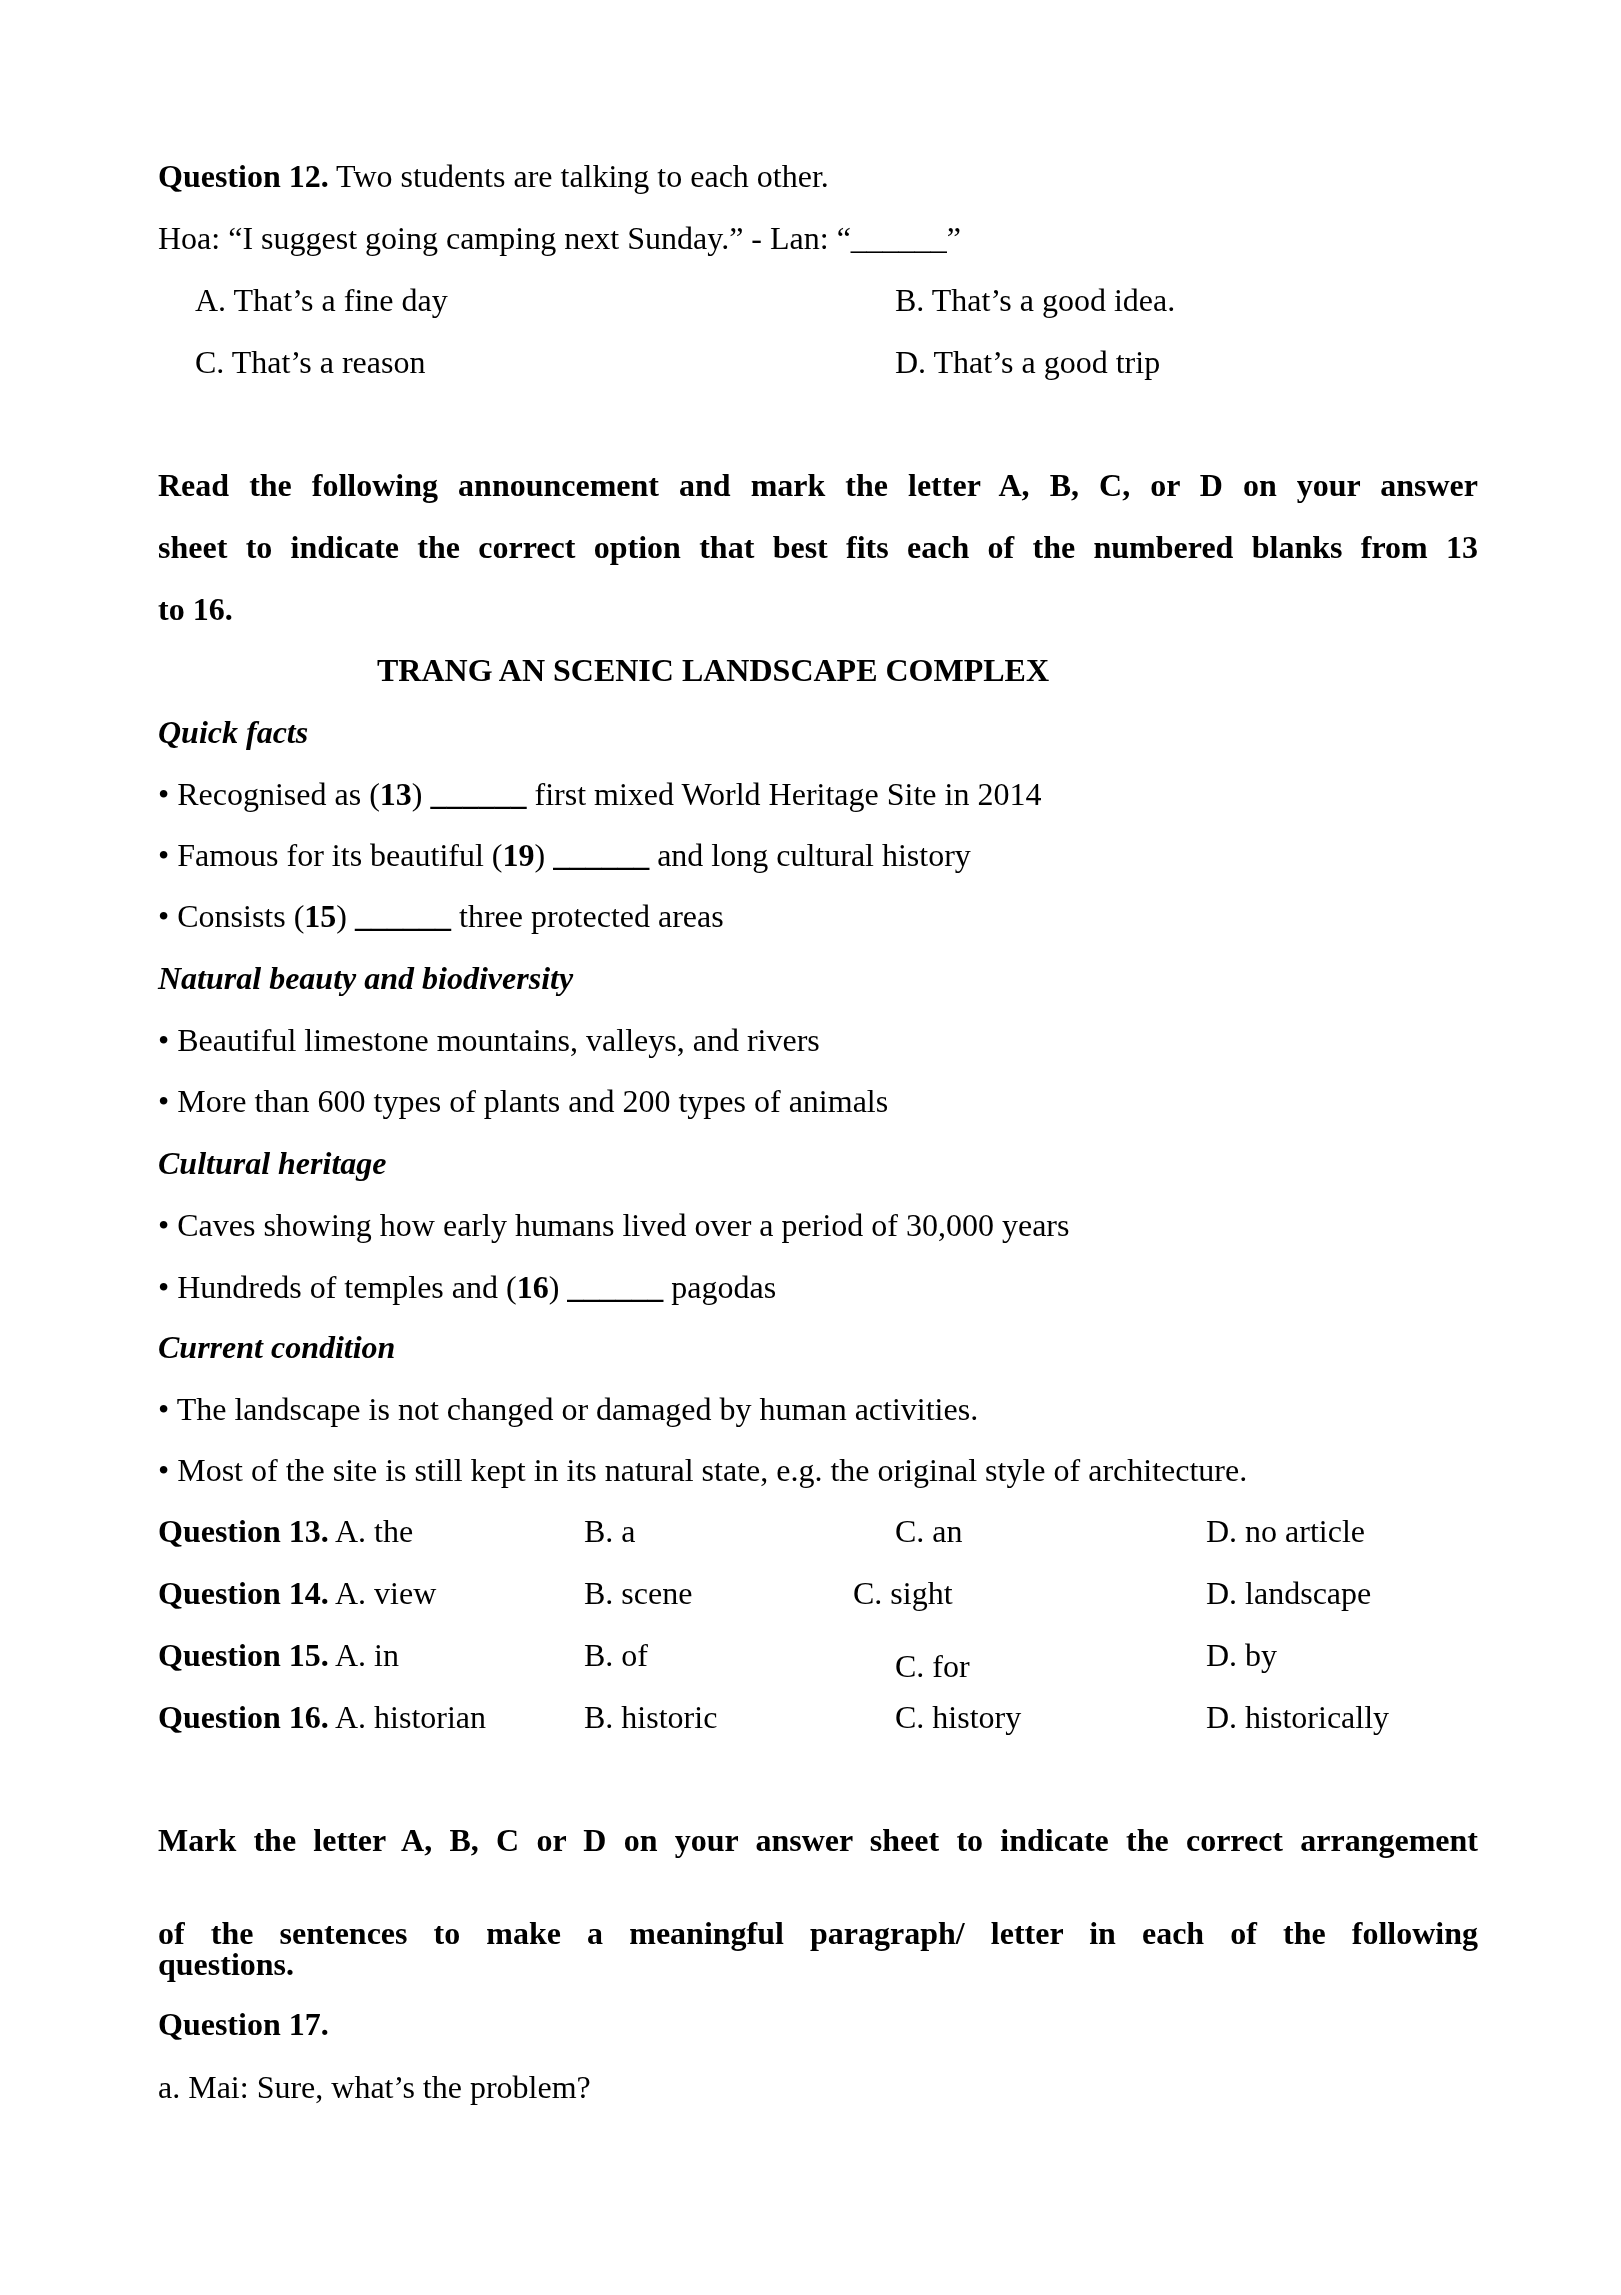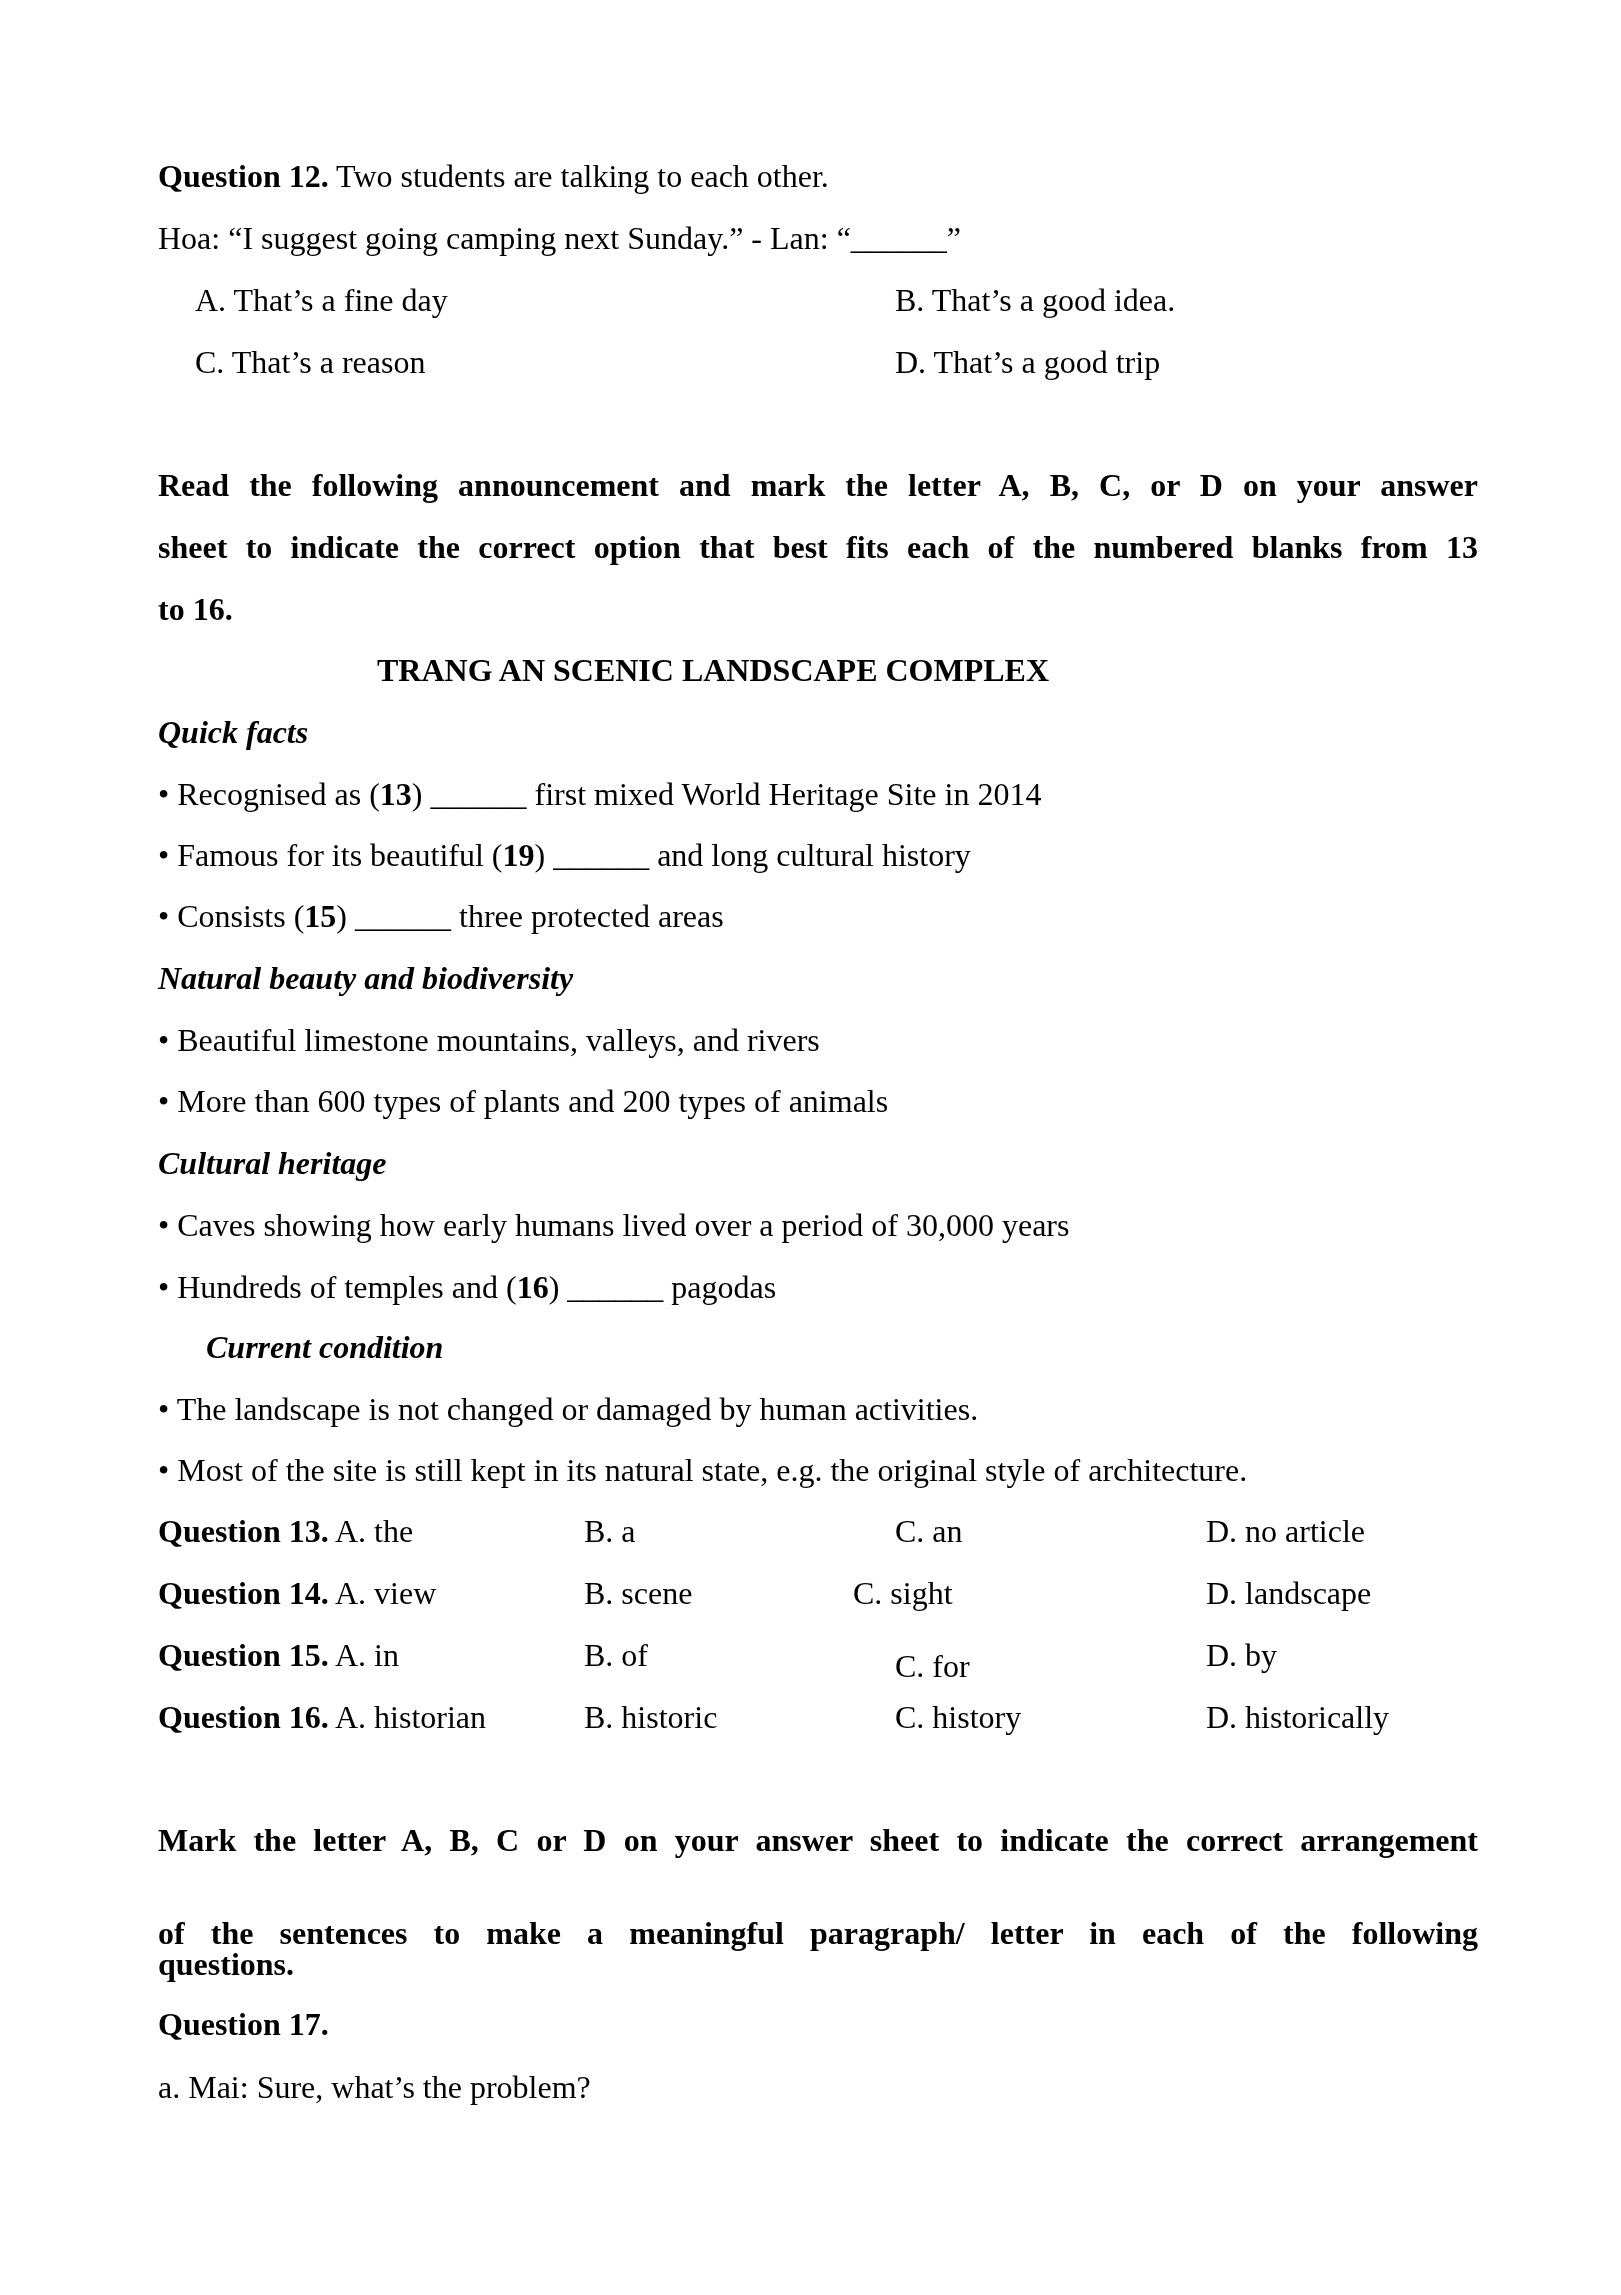--- a/index.html
+++ b/index.html
@@ -5,21 +5,21 @@
   html, body { margin: 0; padding: 0; background: #ffffff; }
   body { width: 1622px; height: 2295px; position: relative; overflow: hidden;
          font-family: "Liberation Serif", "DejaVu Serif", serif; color: #000; font-size: 32px; }
   .line { position: absolute; left: 158px; white-space: nowrap; line-height: 39px; }
   .full { width: 1320px; }
   .just { text-align: justify; text-align-last: justify; white-space: normal; }
   b, .b { font-weight: bold; }
   .i { font-style: italic; font-weight: bold; }
   .center { left: 0; width: 1426px; text-align: center; font-weight: bold; }
   .opt { position: absolute; white-space: nowrap; line-height: 39px; }
-  .blank { font-weight: normal; }
+  .blank { font-weight: bold; }
 </style>
 </head>
 <body>
 
 <div class="line" style="top:157px;">
   <span class="b">Question 12.</span><span> Two students are talking to each other.</span>
 </div>
 <div class="line" style="top:219px;">Hoa: “I suggest going camping next Sunday.” - Lan: “______”</div>
 <div class="opt" style="top:281px; left:195px;">A. That’s a fine day</div>
 <div class="opt" style="top:281px; left:895px;">B. That’s a good idea.</div>
@@ -45,21 +45,21 @@
 <div class="line i" style="top:959px;">Natural beauty and biodiversity</div>
 <div class="line" style="top:1021px;">• Beautiful limestone mountains, valleys, and rivers</div>
 <div class="line" style="top:1082px;">• More than 600 types of plants and 200 types of animals</div>
 
 <div class="line i" style="top:1144px;">Cultural heritage</div>
 <div class="line" style="top:1206px;">• Caves showing how early humans lived over a period of 30,000 years</div>
 <div class="line" style="top:1268px;">
   <span>• Hundreds of temples and (</span><span class="b">16</span><span>) </span><span class="blank">______</span><span> pagodas</span>
 </div>
 
-<div class="line i" style="top:1328px;margin-left:48px;">Current condition</div>
+<div class="line i" style="top:1328px;">Current condition</div>
 <div class="line" style="top:1390px;">• The landscape is not changed or damaged by human activities.</div>
 <div class="line" style="top:1451px;">• Most of the site is still kept in its natural state, e.g. the original style of architecture.</div>
 
 <div class="opt" style="top:1512px; left:158px;"><span class="b">Question 13.</span><span> A. the</span></div>
 <div class="opt" style="top:1512px; left:584px;">B. a</div>
 <div class="opt" style="top:1512px; left:895px;">C. an</div>
 <div class="opt" style="top:1512px; left:1206px;">D. no article</div>
 
 <div class="opt" style="top:1574px; left:158px;"><span class="b">Question 14.</span><span> A. view</span></div>
 <div class="opt" style="top:1574px; left:584px;">B. scene</div>

